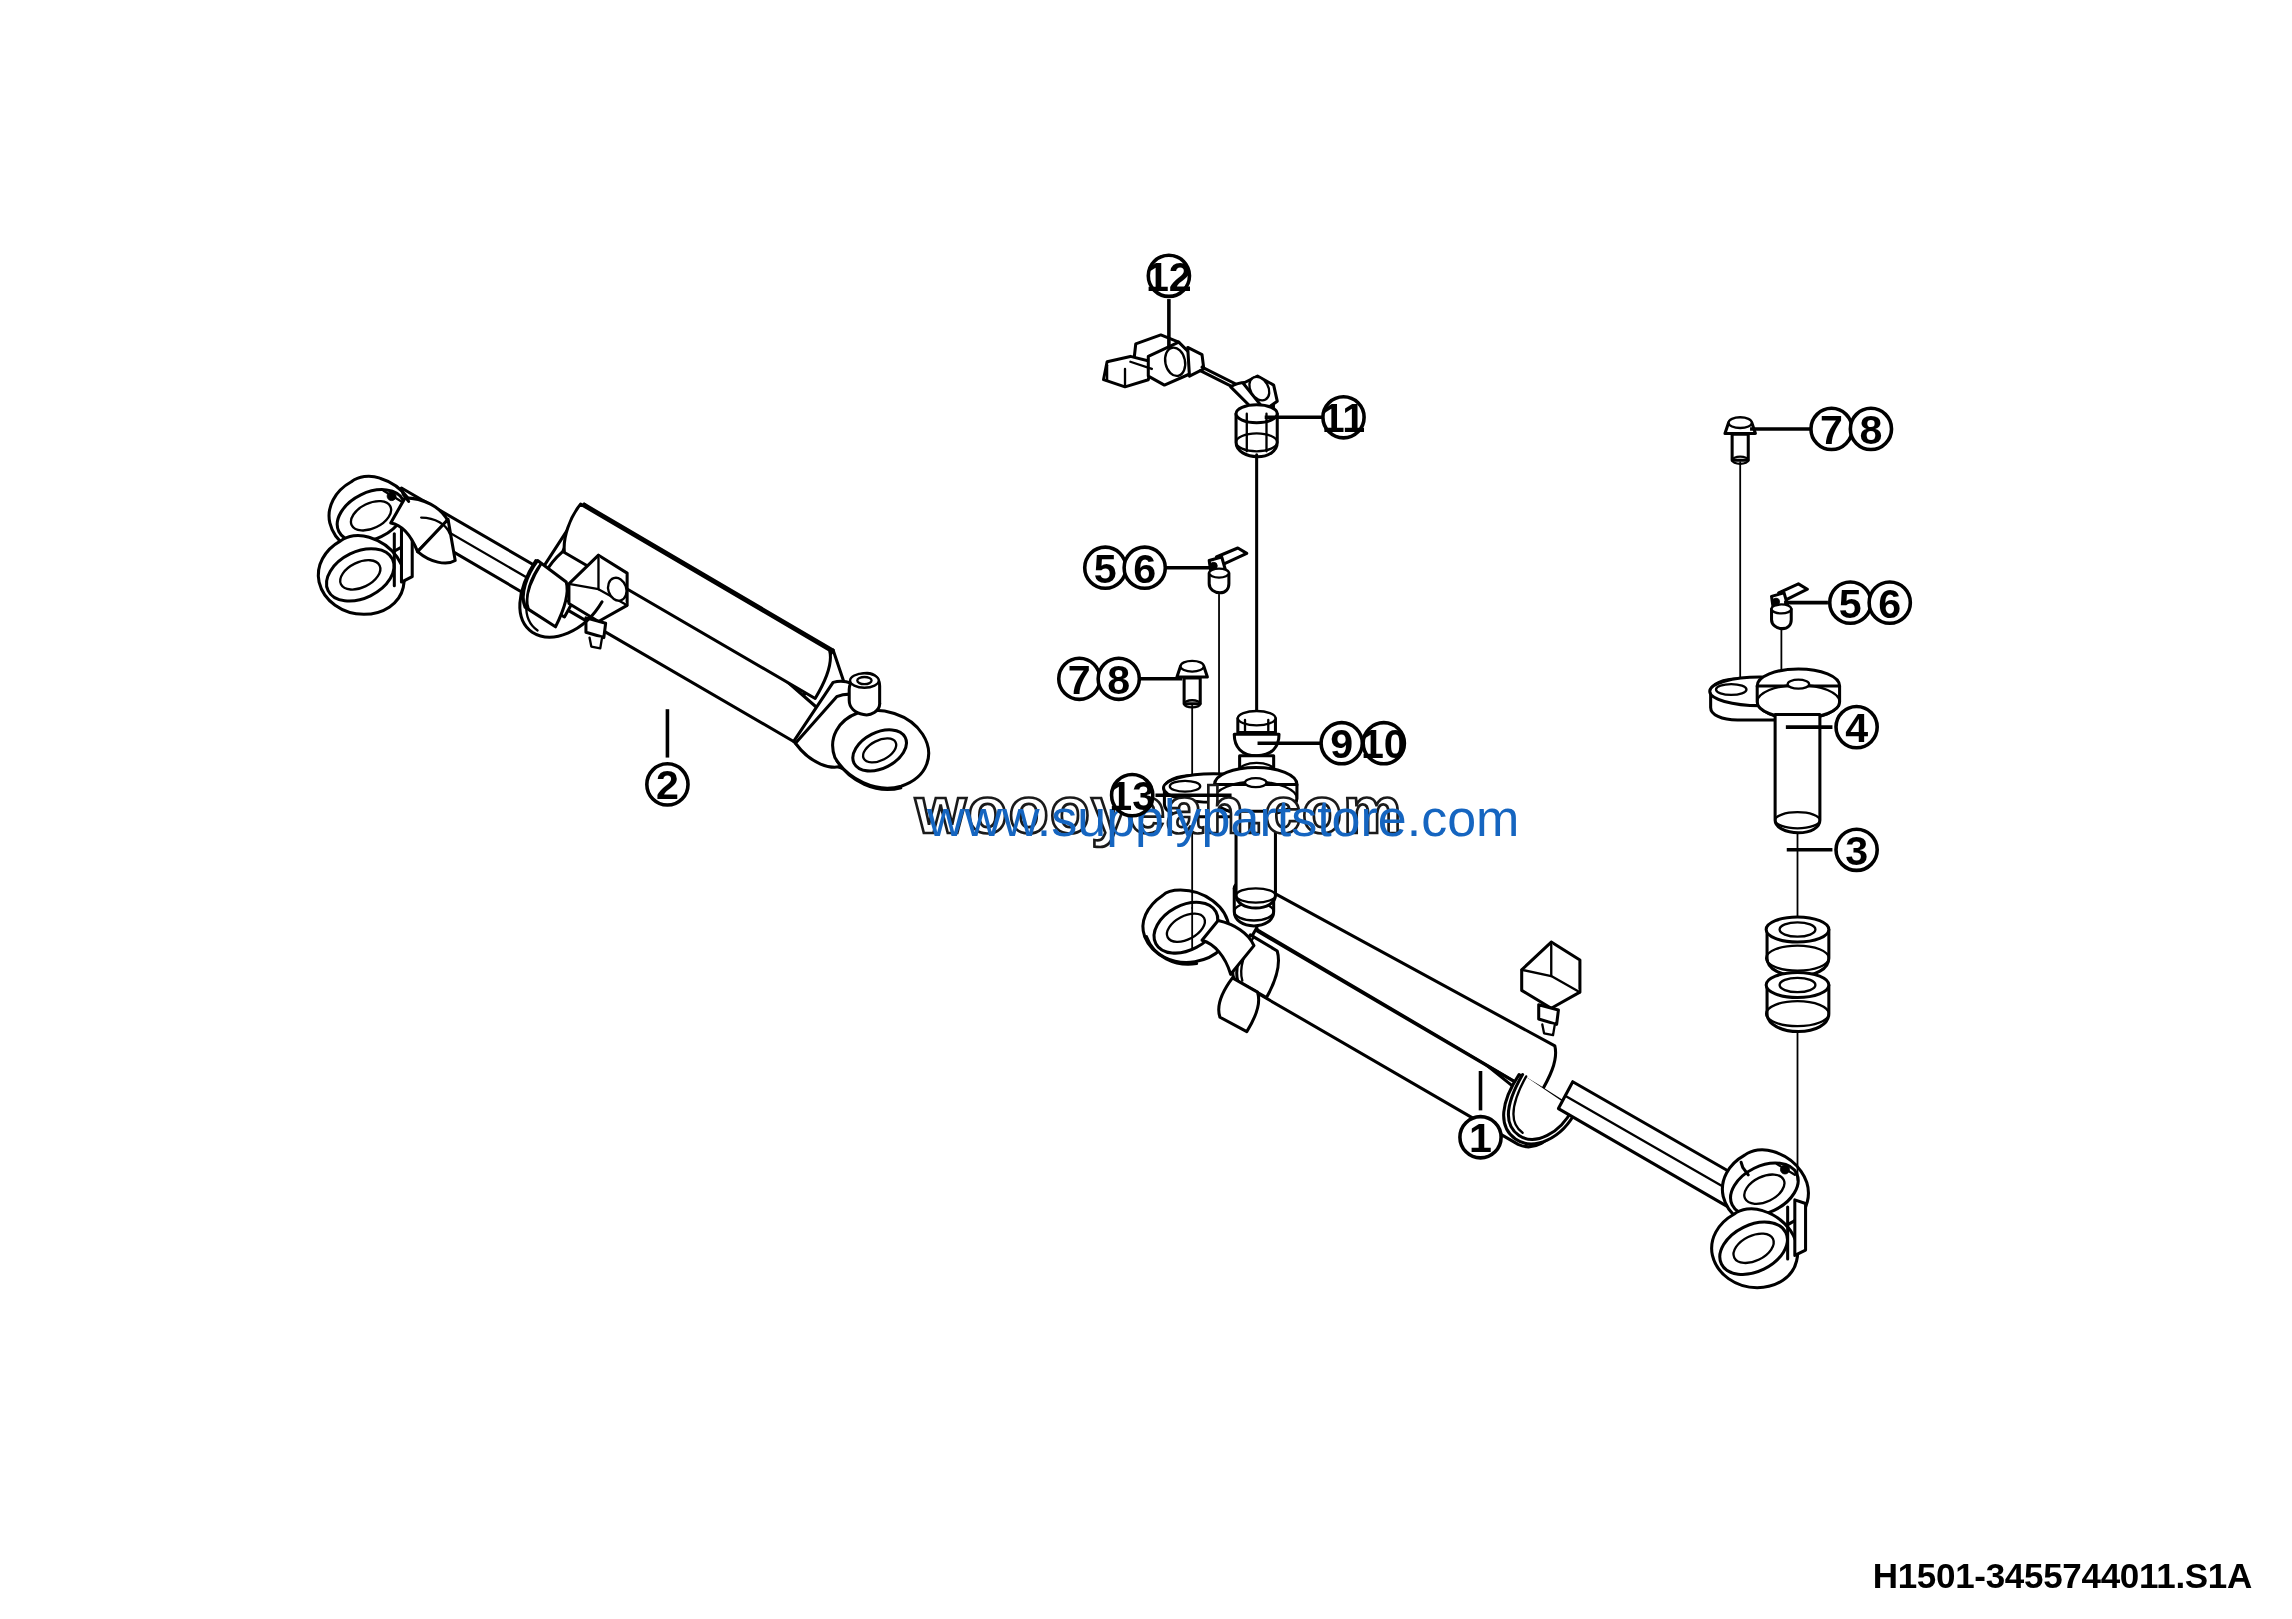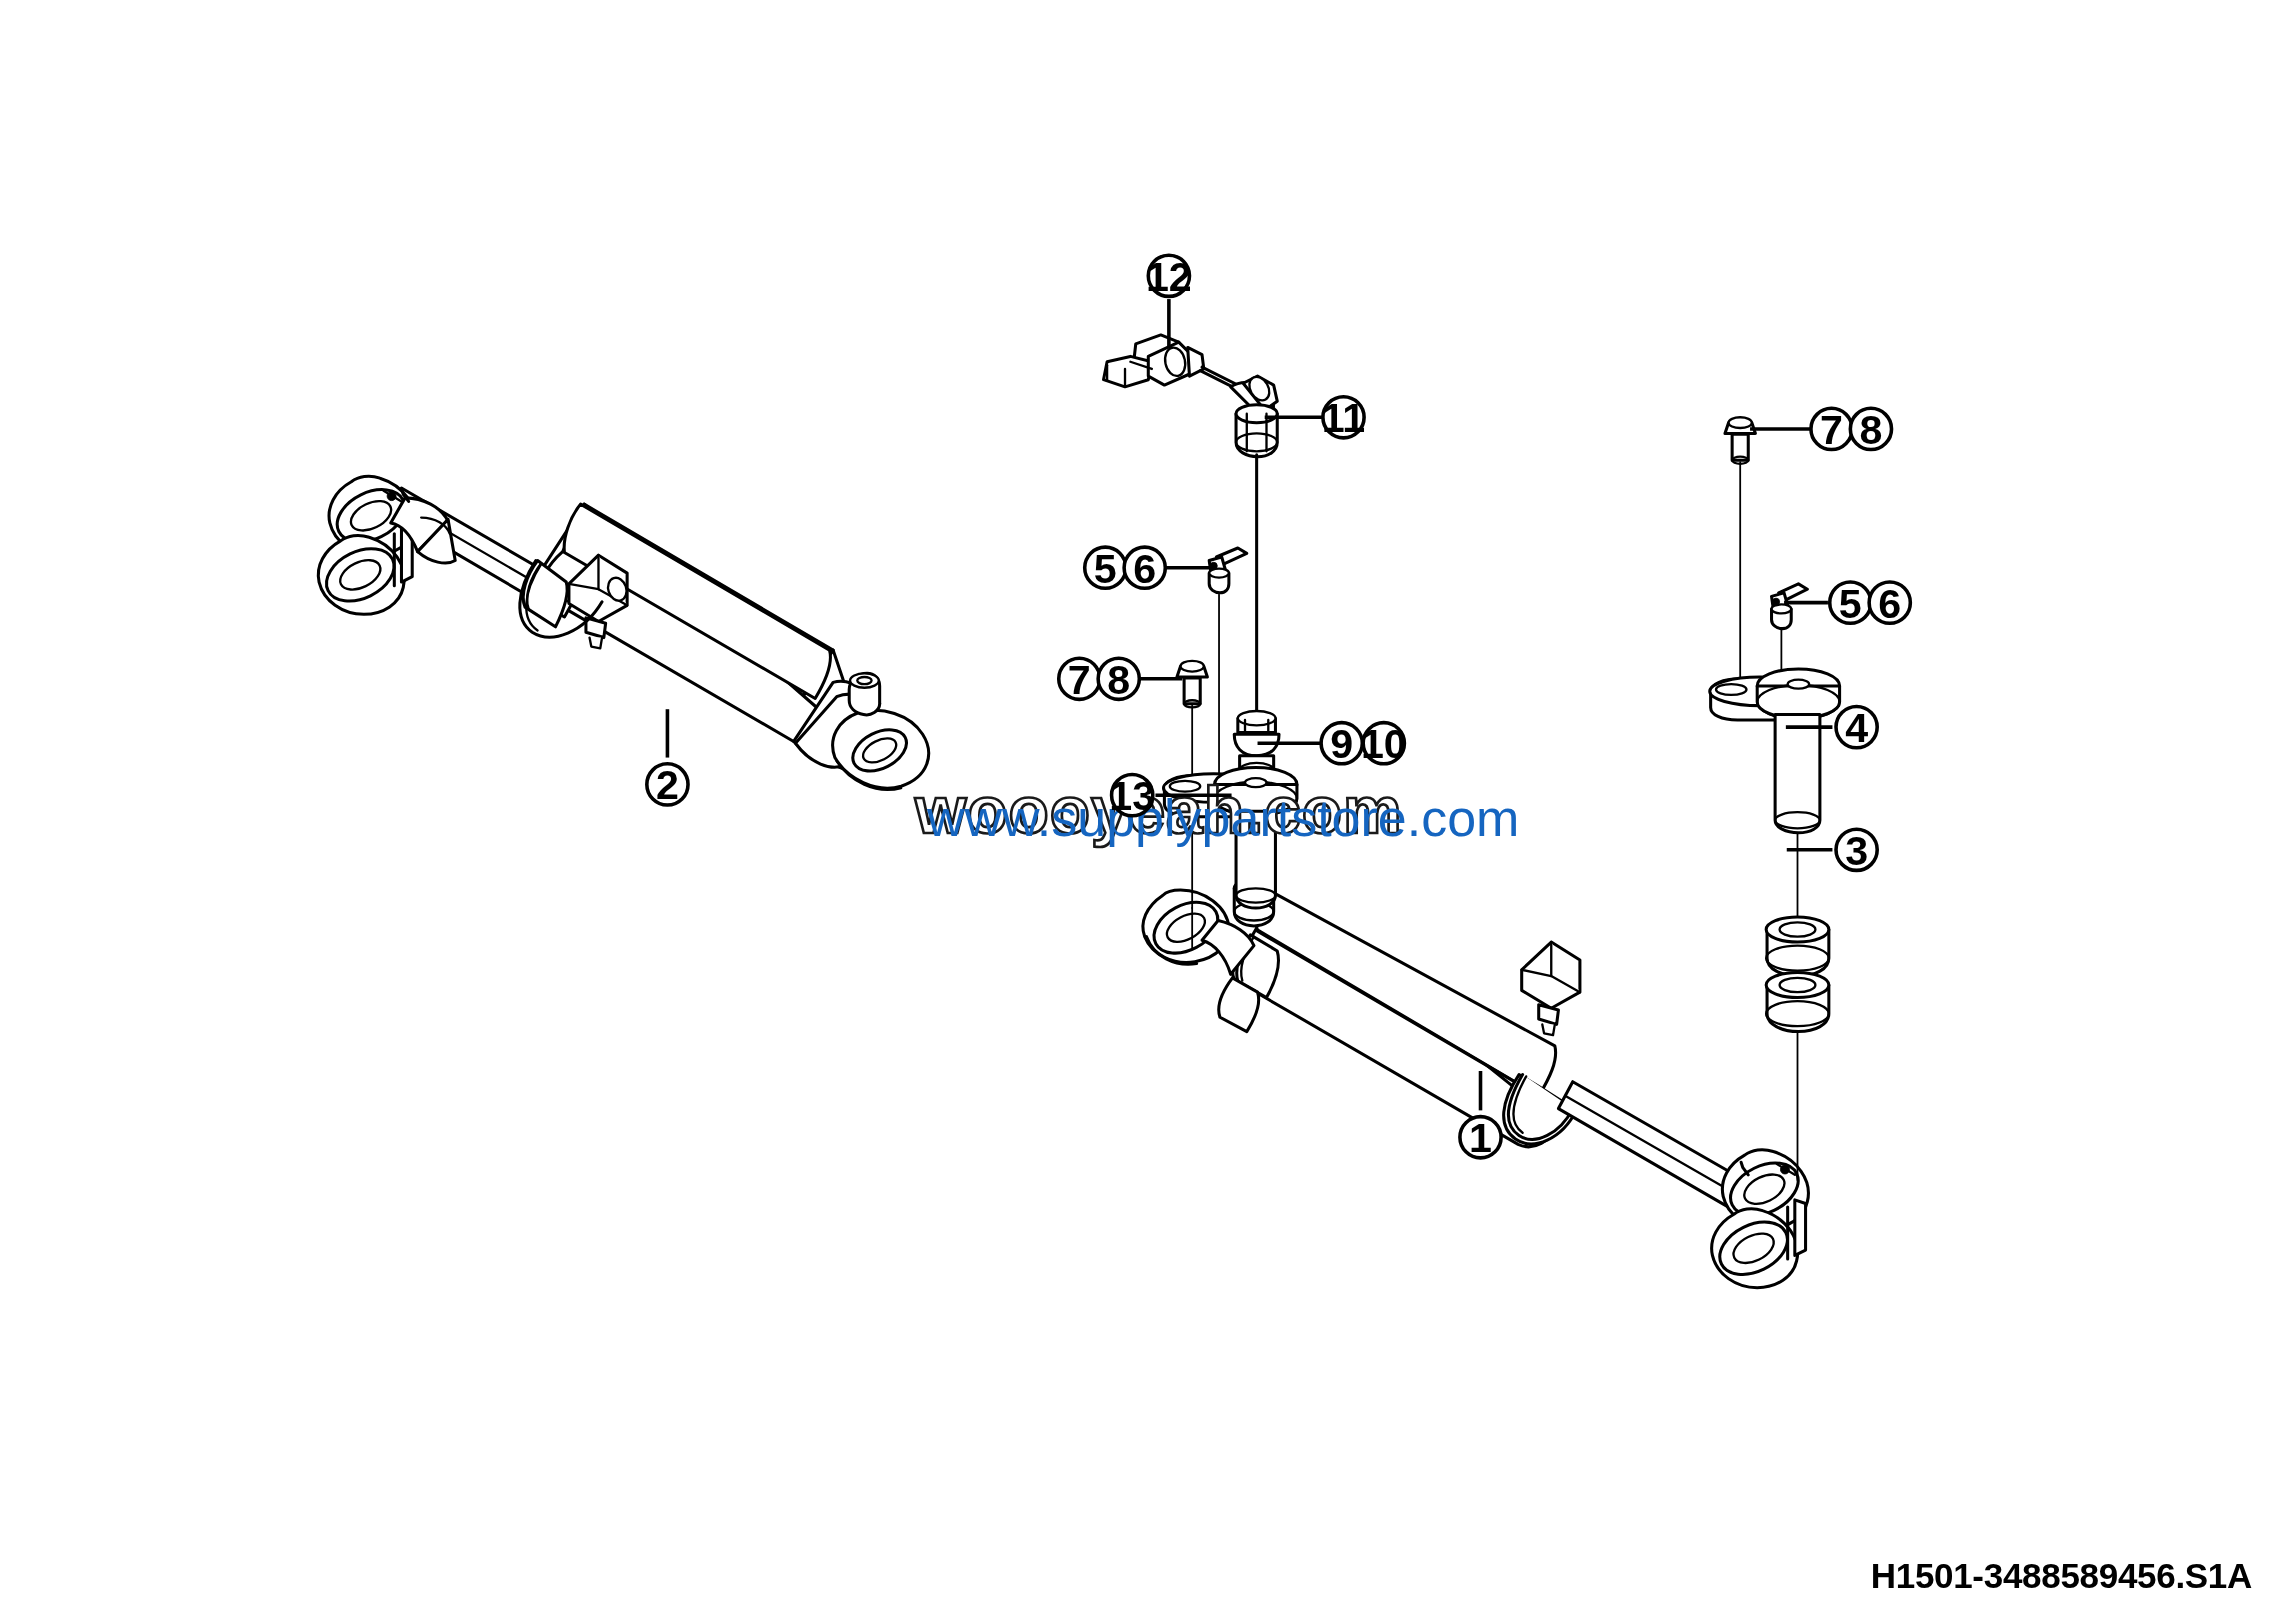--- a/index.html
+++ b/index.html
@@ -385,16 +385,16 @@
         <circle cx="1305" cy="308" r="23" class="bub-circle"></circle>
         <text x="1305" y="309" class="bub-text" font-size="38">12</text>
       </g>
       <line x1="1290" y1="888" x2="1375" y2="888" class="leader"></line>
       <g>
         <circle cx="1264" cy="888" r="23" class="bub-circle"></circle>
         <text x="1264" y="889" class="bub-text" font-size="38">13</text>
       </g>
     </svg>
 
-  <div id="code">H1501-3488589456.S1A</div>
+  <div id="code">H1501-3455744011.S1A</div>
 
 </div>
 
 
 </body></html>

